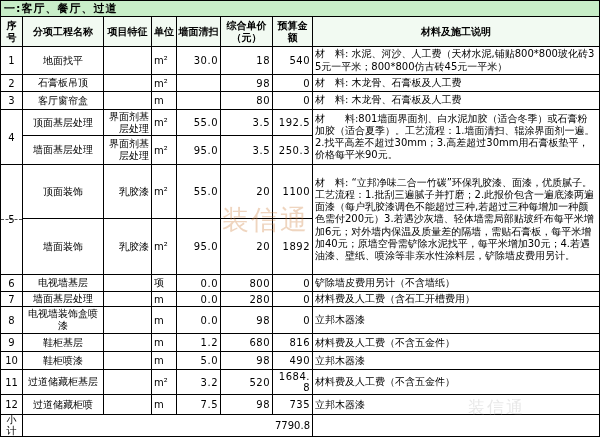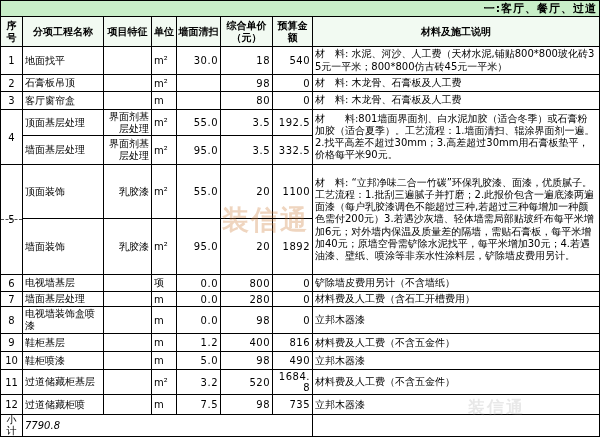--- a/index.html
+++ b/index.html
@@ -7,41 +7,41 @@
     position:relative;width:600px;height:439px;overflow:hidden;
     background:#fff;font-family:"DejaVu Sans","Liberation Sans",sans-serif;
     color:#000;
   }
   table{border-collapse:collapse;table-layout:fixed;width:599px;}
   td,th{
     border:1px solid #000;font-size:10px;padding:0 2px;overflow:hidden;
     vertical-align:middle;word-break:break-all;font-weight:normal;
   }
   tr.title-row td{
-    background:#c8eec8;font-weight:bold;font-size:11px;text-align:right;
+    background:#c8eec8;font-weight:bold;font-size:11px;text-align:left;
     padding-left:3px;letter-spacing:1px;
   }
   tr.header-row th{
     background:#f2faf2;font-weight:bold;text-align:center;line-height:1.15;
     padding:0 1px;
   }
   .c-no{text-align:center;position:relative;}
-  .c-name{text-align:left;line-height:1.2;}
+  .c-name{text-align:center;line-height:1.2;}
   .c-feat{text-align:right;line-height:1.2;}
   .c-unit{text-align:left;}
   .c-num{text-align:right;letter-spacing:0.5px;}
   .c-desc{text-align:left;line-height:1.22;padding:1px 2px;vertical-align:middle;}
   .subtotal-label{text-align:center;line-height:1.05;font-weight:normal;}
-  .subtotal-value{text-align:left;font-style:italic;}
+  .subtotal-value{text-align:right;}
   .dash5{
     position:absolute;left:0;right:0;top:54px;height:0;
     border-top:1px dashed #555;
   }
   .watermark{
-    position:absolute;font-weight:bold;pointer-events:none;white-space:nowrap;
+    position:absolute;font-weight:normal;pointer-events:none;white-space:nowrap;
   }
   .wm1{left:222px;top:202px;font-size:27px;color:rgba(205,125,55,0.32);letter-spacing:2px;}
   .wm2{left:468px;top:396px;font-size:17px;color:rgba(150,150,150,0.22);letter-spacing:2px;}
 </style>
 </head>
 <body>
 
 <div class="sheet">
   <table>
     <colgroup>
@@ -113,21 +113,21 @@
       <td class="c-num">3.5</td>
       <td class="c-num">192.5</td>
       <td class="c-desc" rowspan="2">材　　料:801墙面界面剂、白水泥加胶（适合冬季）或石膏粉加胶（适合夏季）。工艺流程：1.墙面清扫、辊涂界面剂一遍。2.找平高差不超过30mm；3.高差超过30mm用石膏板垫平，价格每平米90元。</td>
     </tr>
     <tr style="height:29px">
       <td class="c-name">墙面基层处理</td>
       <td class="c-feat">界面剂基层处理</td>
       <td class="c-unit">m²</td>
       <td class="c-num">95.0</td>
       <td class="c-num">3.5</td>
-      <td class="c-num">332.5</td>
+      <td class="c-num">250.3</td>
     </tr>
 
     <tr style="height:54px">
       <td class="c-no" rowspan="2"><span>5</span><i class="dash5"></i></td>
       <td class="c-name">顶面装饰</td>
       <td class="c-feat">乳胶漆</td>
       <td class="c-unit">m²</td>
       <td class="c-num">55.0</td>
       <td class="c-num">20</td>
       <td class="c-num">1100</td>
@@ -174,21 +174,21 @@
       <td class="c-num">0</td>
       <td class="c-desc">立邦木器漆</td>
     </tr>
 
     <tr style="height:18px">
       <td class="c-no">9</td>
       <td class="c-name">鞋柜基层</td>
       <td class="c-feat"></td>
       <td class="c-unit">m</td>
       <td class="c-num">1.2</td>
-      <td class="c-num">400</td>
+      <td class="c-num">680</td>
       <td class="c-num">816</td>
       <td class="c-desc">材料费及人工费（不含五金件）</td>
     </tr>
 
     <tr style="height:18px">
       <td class="c-no">10</td>
       <td class="c-name">鞋柜喷漆</td>
       <td class="c-feat"></td>
       <td class="c-unit">m</td>
       <td class="c-num">5.0</td>

